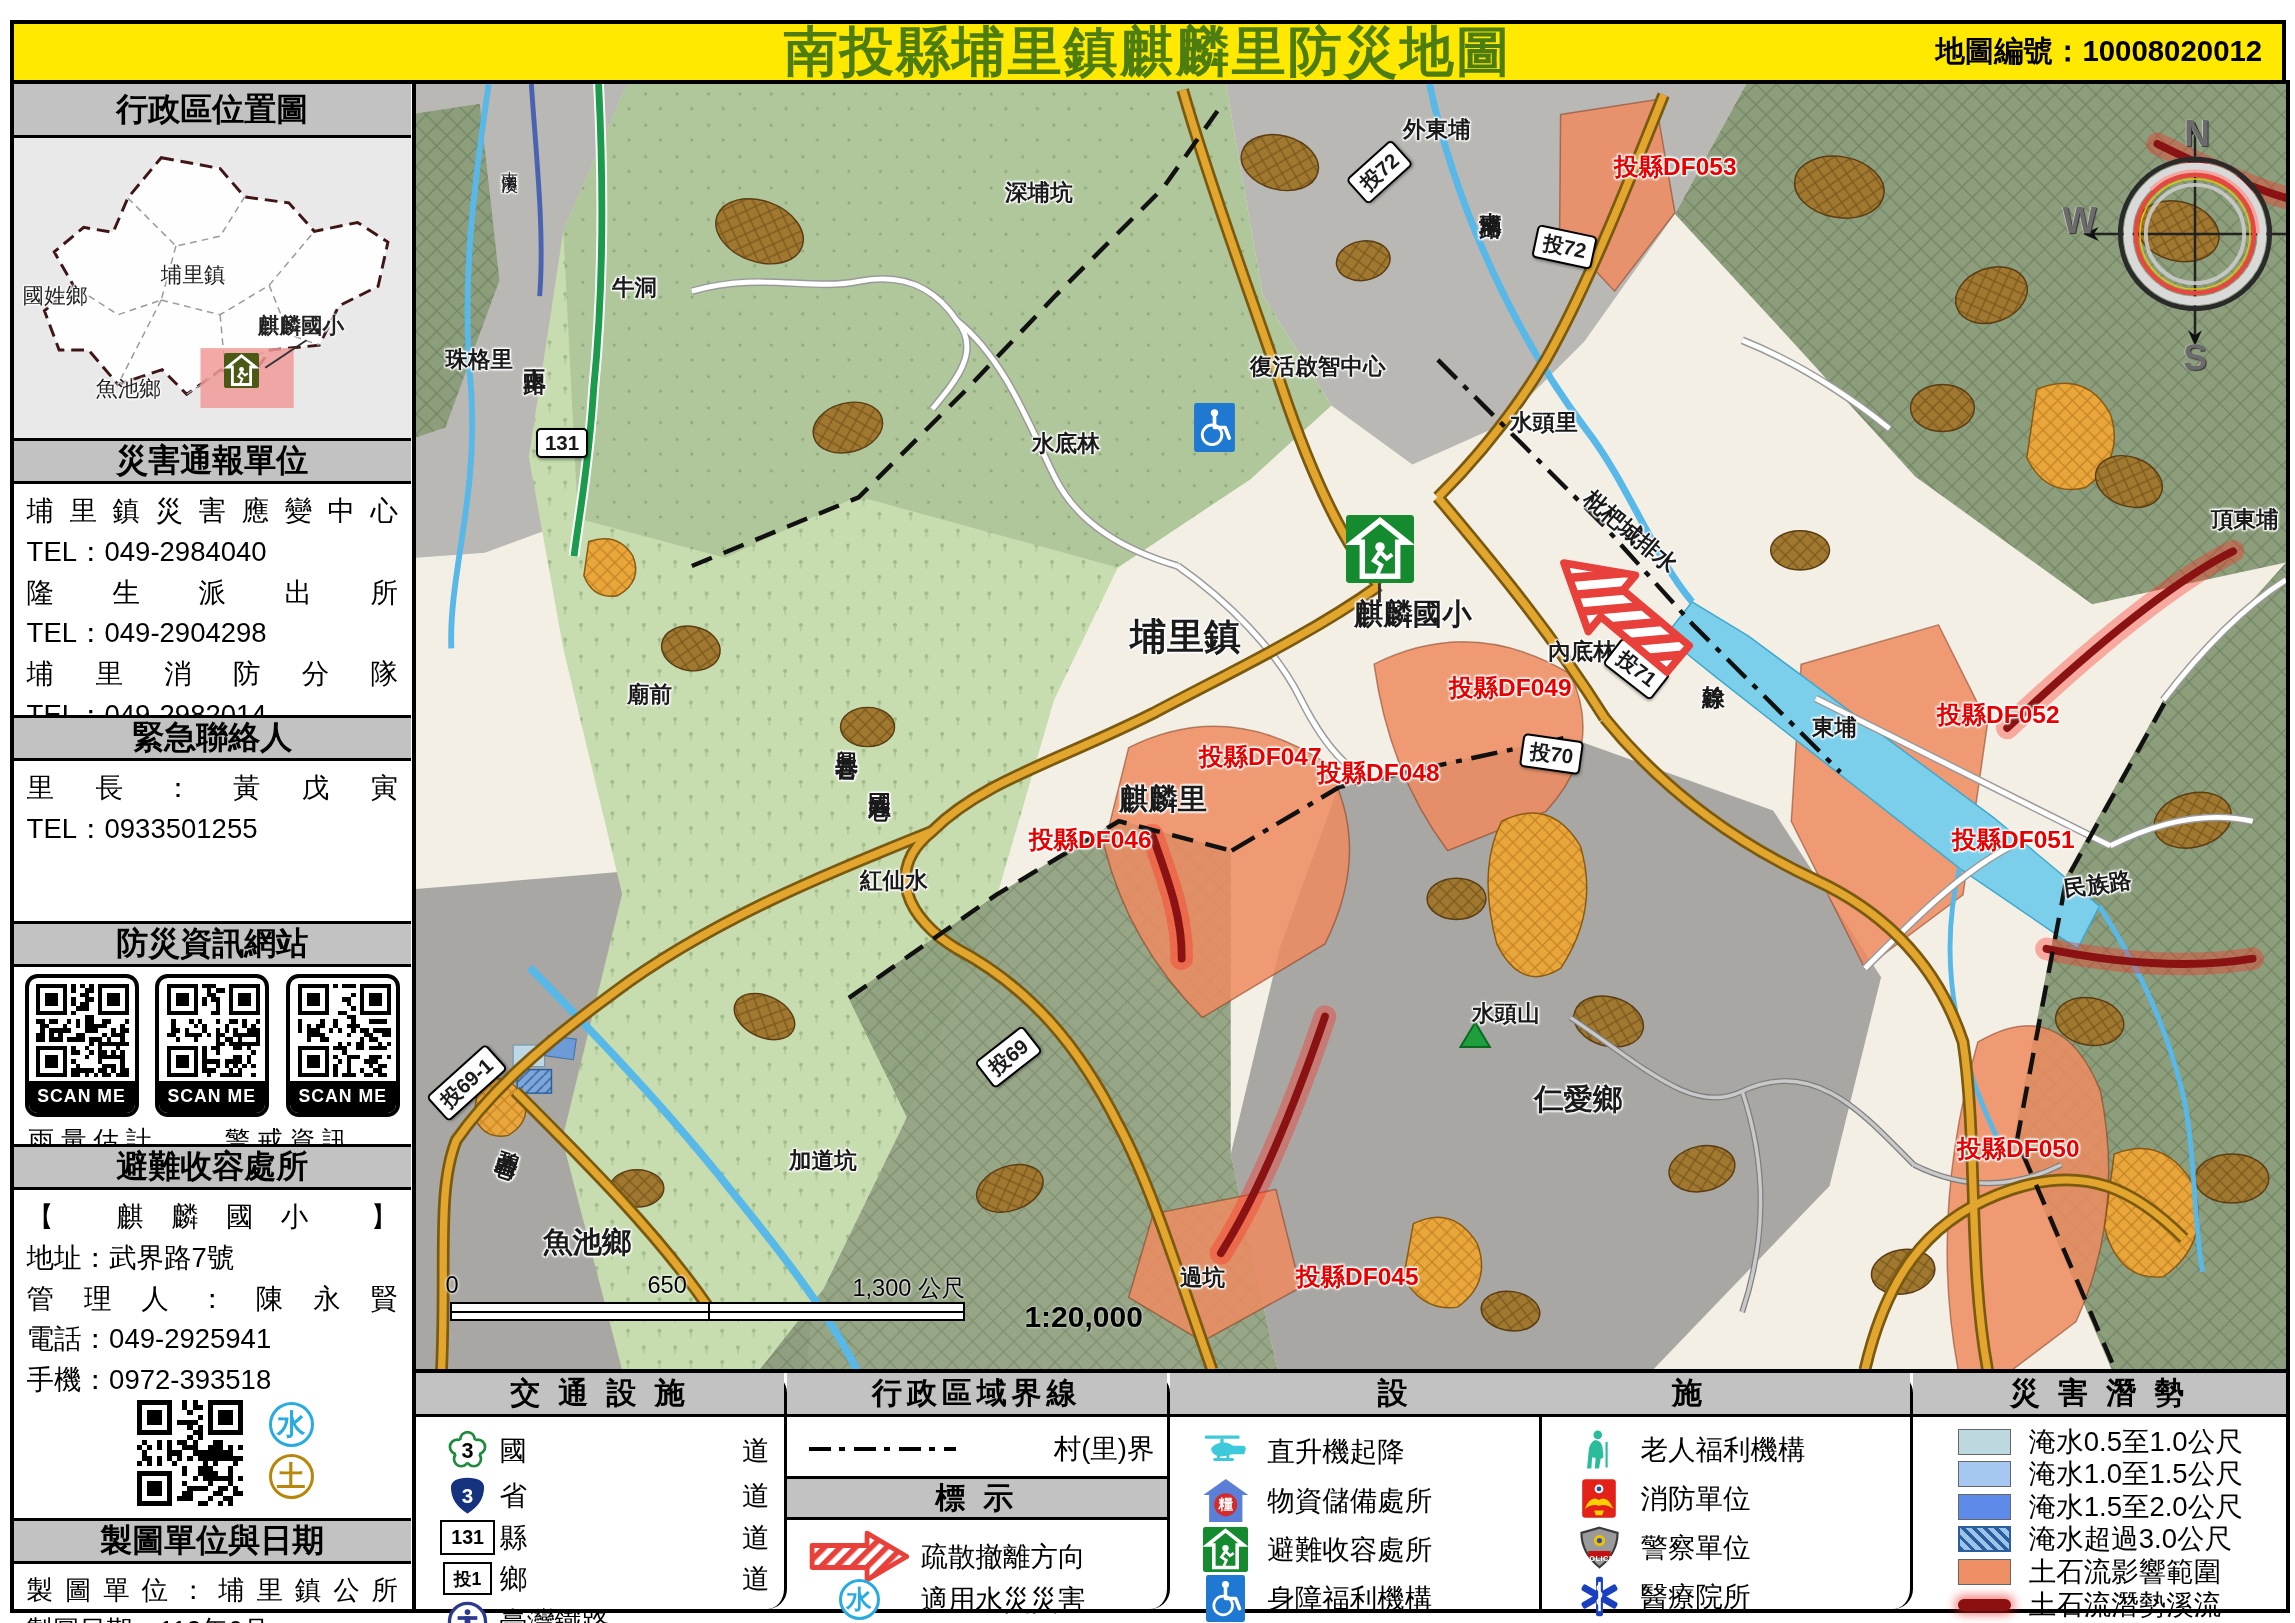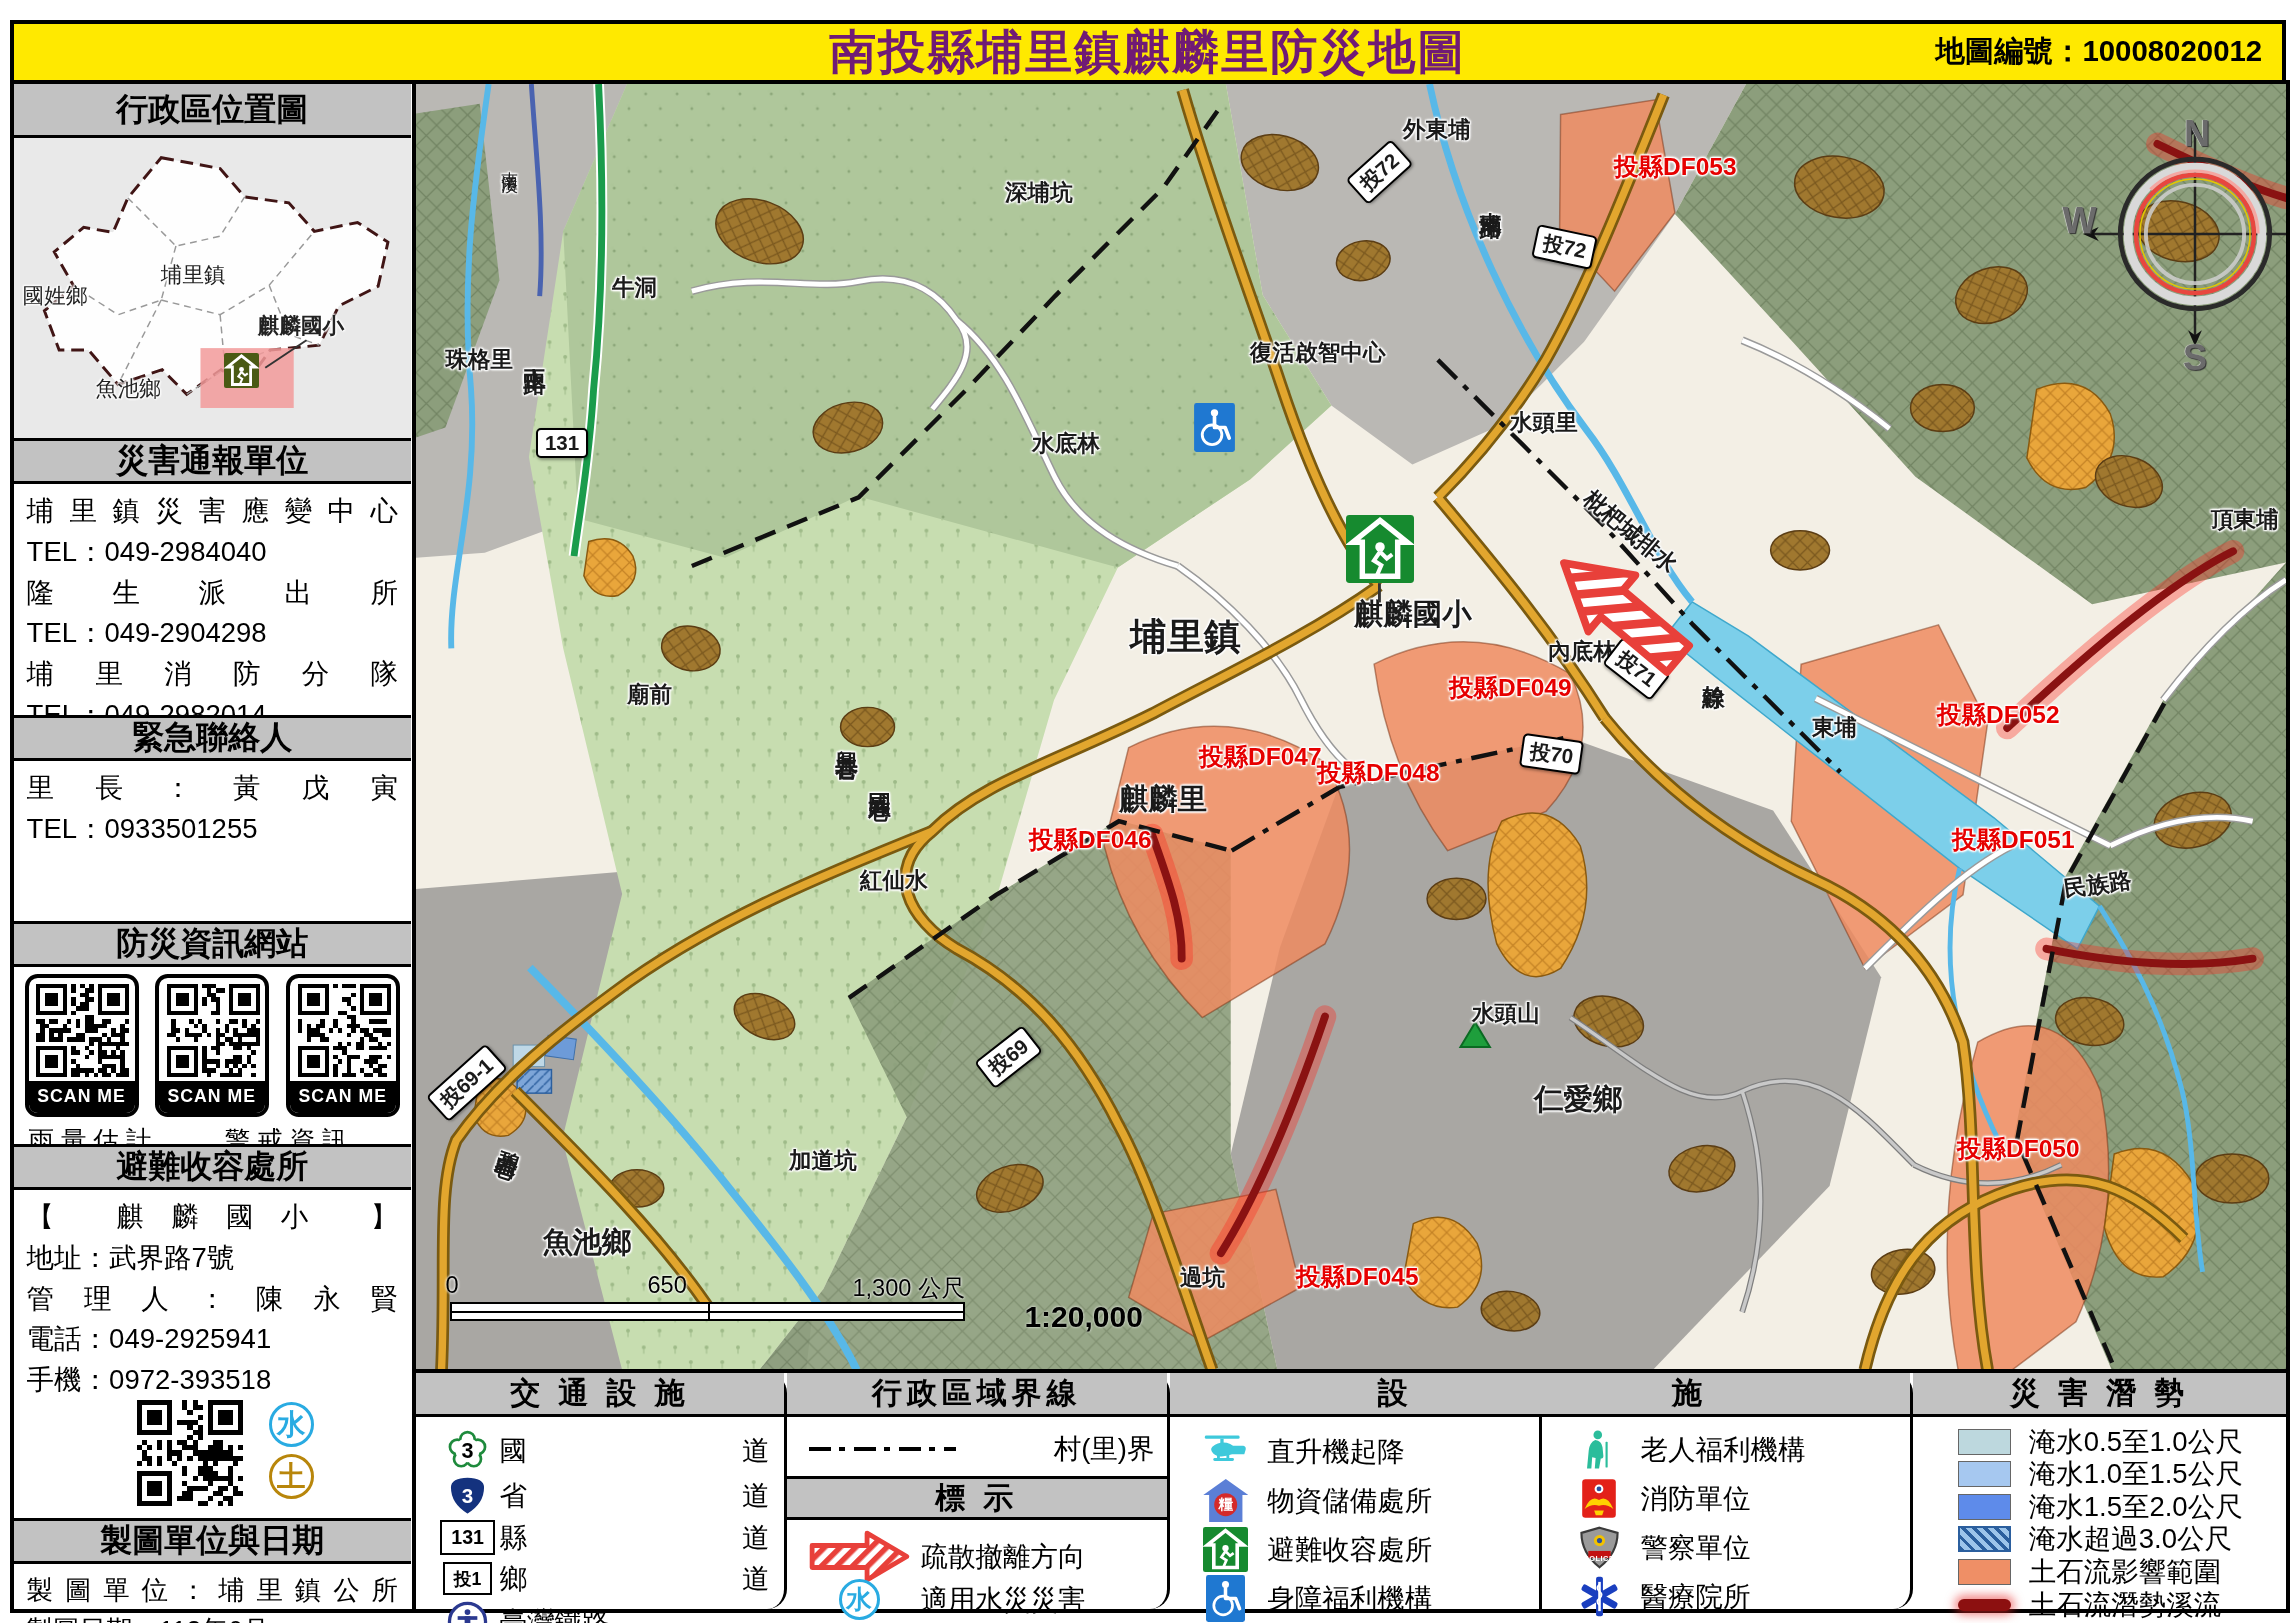--- a/index.html
+++ b/index.html
@@ -2,21 +2,21 @@
 <html style="font-size:7.9px"><head>
 <meta charset="utf-8">
 <style>
   html,body{margin:0;padding:0;background:#fff;}
   #app{position:relative;width:2295px;height:1623px;background:#fff;font-family:"Liberation Sans",sans-serif;overflow:hidden;}
   #app *{box-sizing:border-box;}
   .abs{position:absolute;}
 
   
   #titlebar{left:9.8px;top:19.6px;width:2276px;height:65px;background:#FFE900;border:4.4px solid #000;display:flex;align-items:center;}
-  #title{position:absolute;left:50%;transform:translateX(-50%);font-size:47px;font-weight:bold;color:#701a75;white-space:nowrap;letter-spacing:2px;}
+  #title{position:absolute;left:50%;transform:translateX(-50%);font-size:54px;font-weight:bold;color:#4d7c0f;white-space:nowrap;letter-spacing:2px;}
   #mapno{position:absolute;right:19.6px;font-size:29.4px;font-weight:bold;color:#000;white-space:nowrap;}
 
   
   #sidebar{left:9.8px;top:80px;width:406px;height:1533px;background:#fff;border:4.4px solid #000;}
   .shdr{position:absolute;left:0;width:397px;background:#C2C2C2;border-top:3.4px solid #000;border-bottom:3.4px solid #000;display:flex;align-items:center;justify-content:center;font-size:32px;font-weight:bold;color:#000;}
   .shdr.first{border-top:none;}
   .scontent{position:absolute;left:0;width:397px;padding:4.9px 12.8px;font-size:27.5px;color:#000;}
   .jline{text-align:justify;text-align-last:justify;text-justify:inter-character;}
   .sline{margin:4.4px 0;line-height:1.32;}
 
@@ -958,21 +958,21 @@
         <div class="mlabel" style="left: 196px; top: 147px; margin-top: 41px;">牛洞</div>
         <div class="mlabel v sm" style="left: 82px; top: 74px;">南港溪</div>
         <div class="mlabel" style="left: 29.4px; top: 260px;">珠格里</div>
         <div class="mlabel v" style="left: 103px; top: 265px;">中正路</div>
         <div class="mlabel shield" style="left: 120px; top: 344px;">131</div>
         <div class="mlabel" style="left: 987px; top: 30px;">外東埔</div>
         <div class="mlabel red" style="left: 1198px; top: 66px;">投縣DF053</div>
         <div class="mlabel shield" style="left: 933px; top: 71px; transform: rotate(-42deg);">投72</div>
         <div class="mlabel shield" style="left: 1118px; top: 146px; transform: rotate(12deg);">投72</div>
         <div class="mlabel v" style="left: 1059px; top: 109px;">東埔路</div>
-        <div class="mlabel" style="left: 834px; top: 253px; text-align: center;">復活啟智中心</div>
+        <div class="mlabel" style="left: 834px; top: 267px; text-align: center;">復活啟智中心</div>
         <div class="mlabel" style="left: 1094px; top: 323px;">水頭里</div>
         <div class="mlabel" style="left: 616px; top: 344px;">水底林</div>
         <div class="mlabel lg" style="left: 938px; top: 511px;">麒麟國小</div>
         <div class="mlabel xl" style="left: 714px; top: 528px;">埔里鎮</div>
         <div class="mlabel" style="left: 1107px; top: 552px; margin-left: 25px;">內底林</div>
         <div class="mlabel shield" style="left: 1190px; top: 568px; transform: rotate(38deg);">投71</div>
         <div class="mlabel red" style="left: 1033px; top: 587px;">投縣DF049</div>
         <div class="mlabel shield" style="left: 1105px; top: 653px; transform: rotate(8deg);">投70</div>
         <div class="mlabel red" style="left: 783px; top: 656px;">投縣DF047</div>
         <div class="mlabel red" style="left: 901px; top: 672px;">投縣DF048</div>

